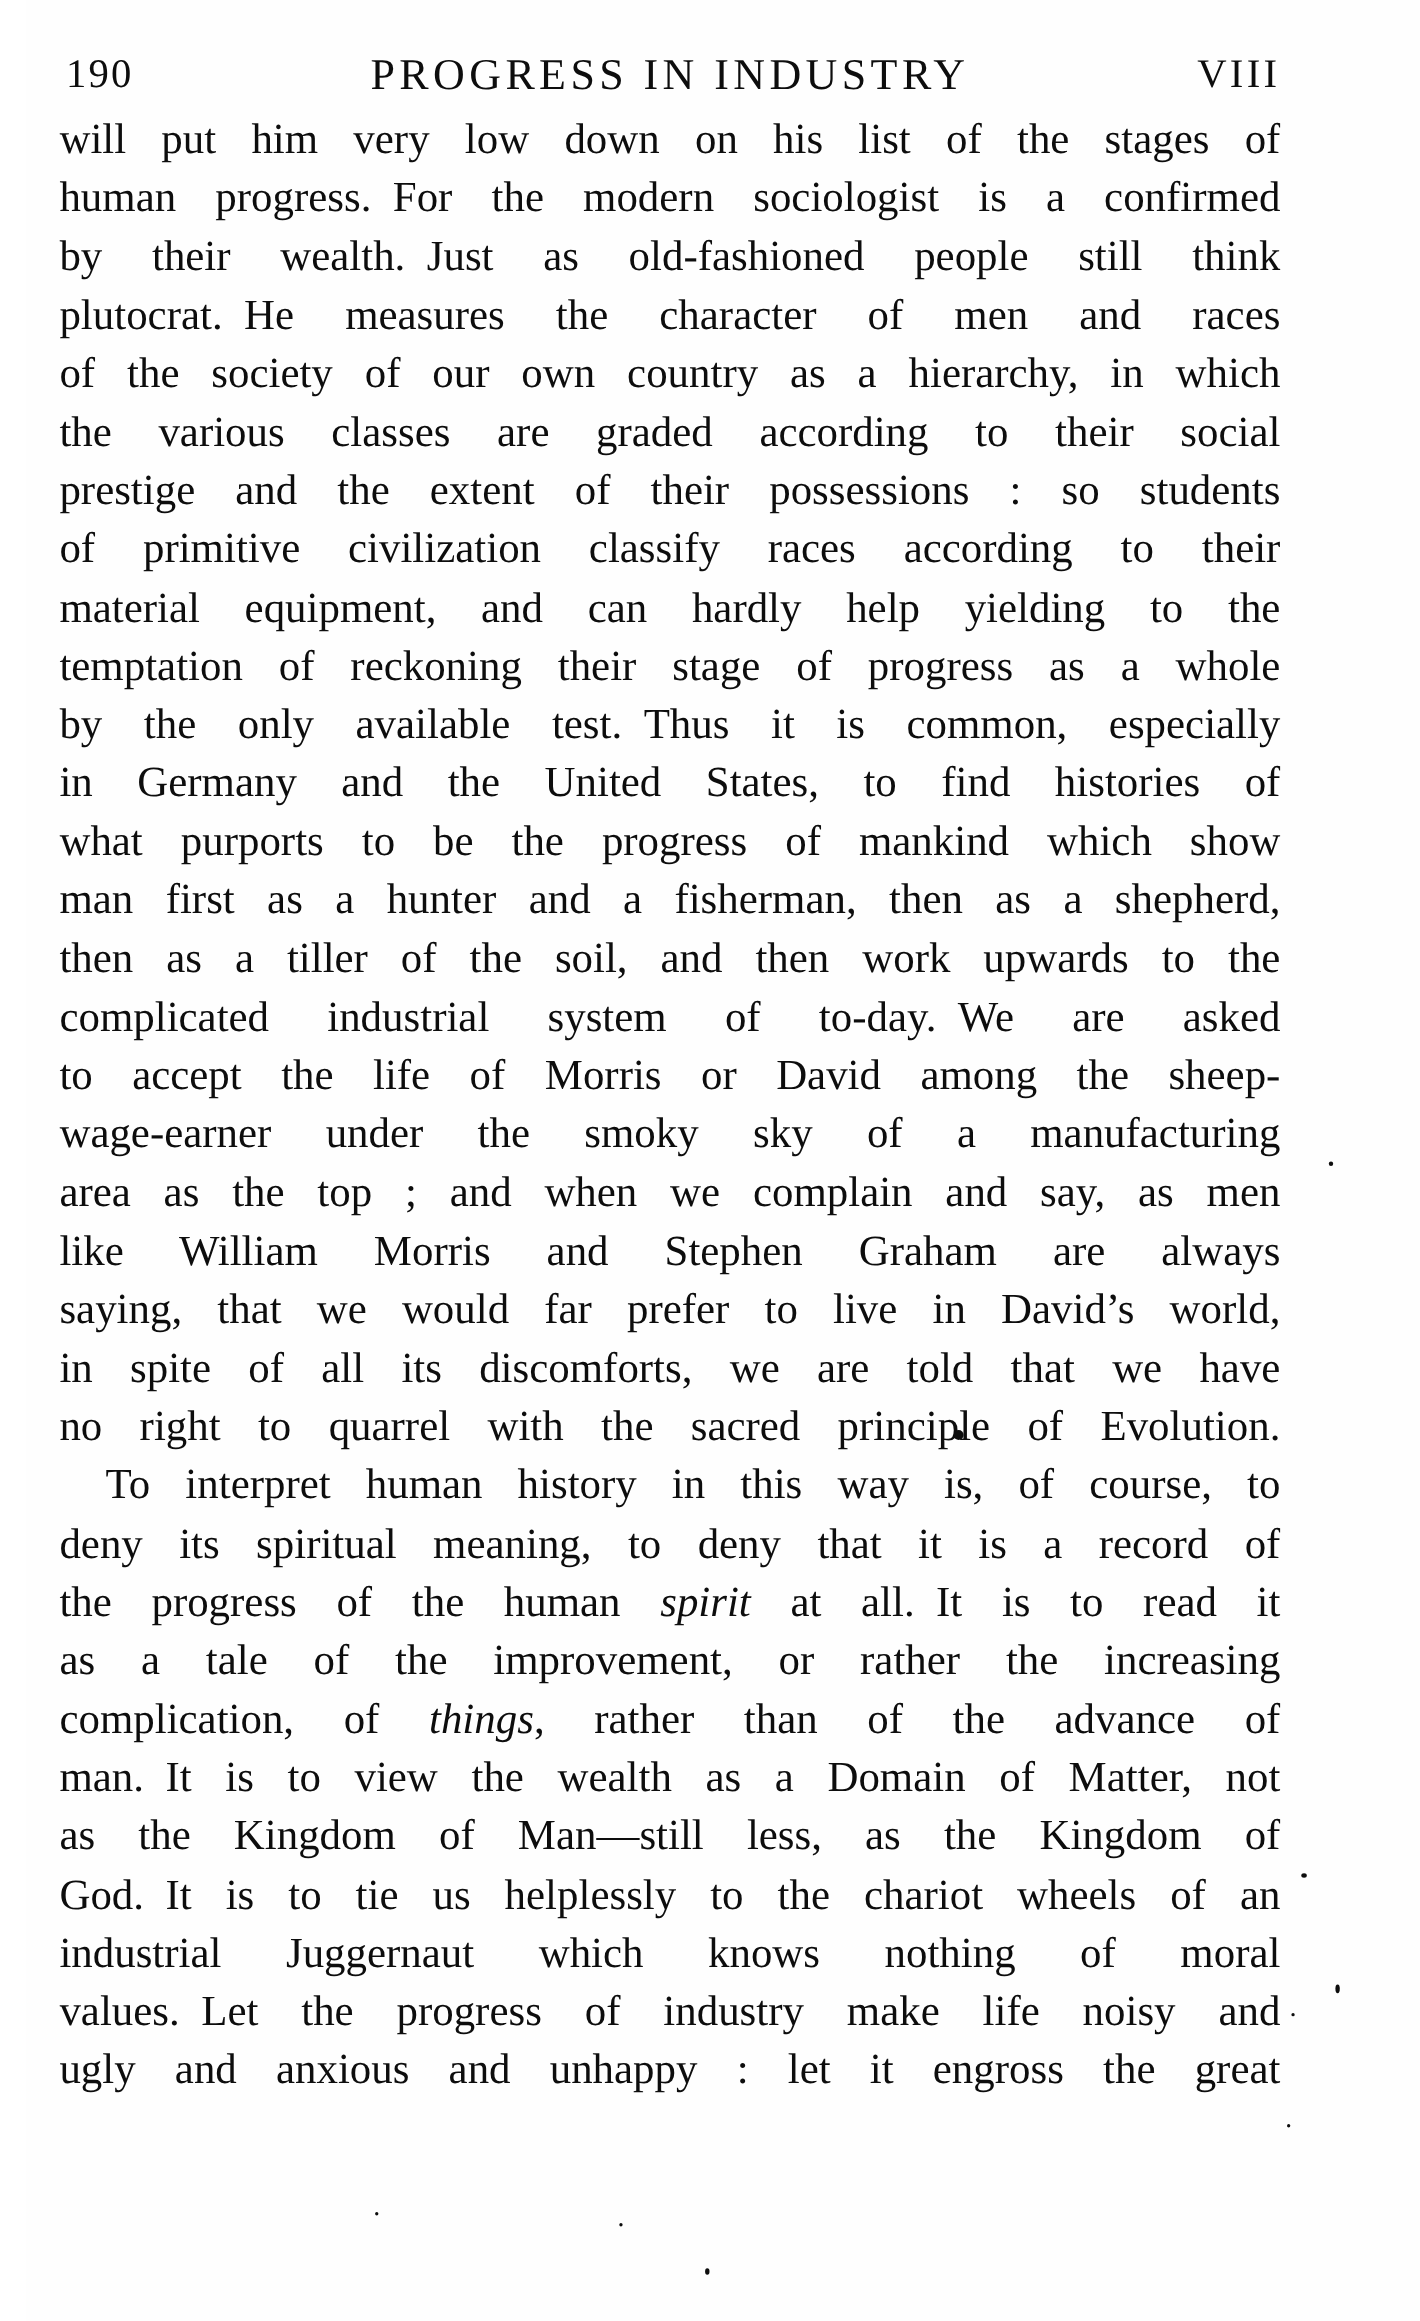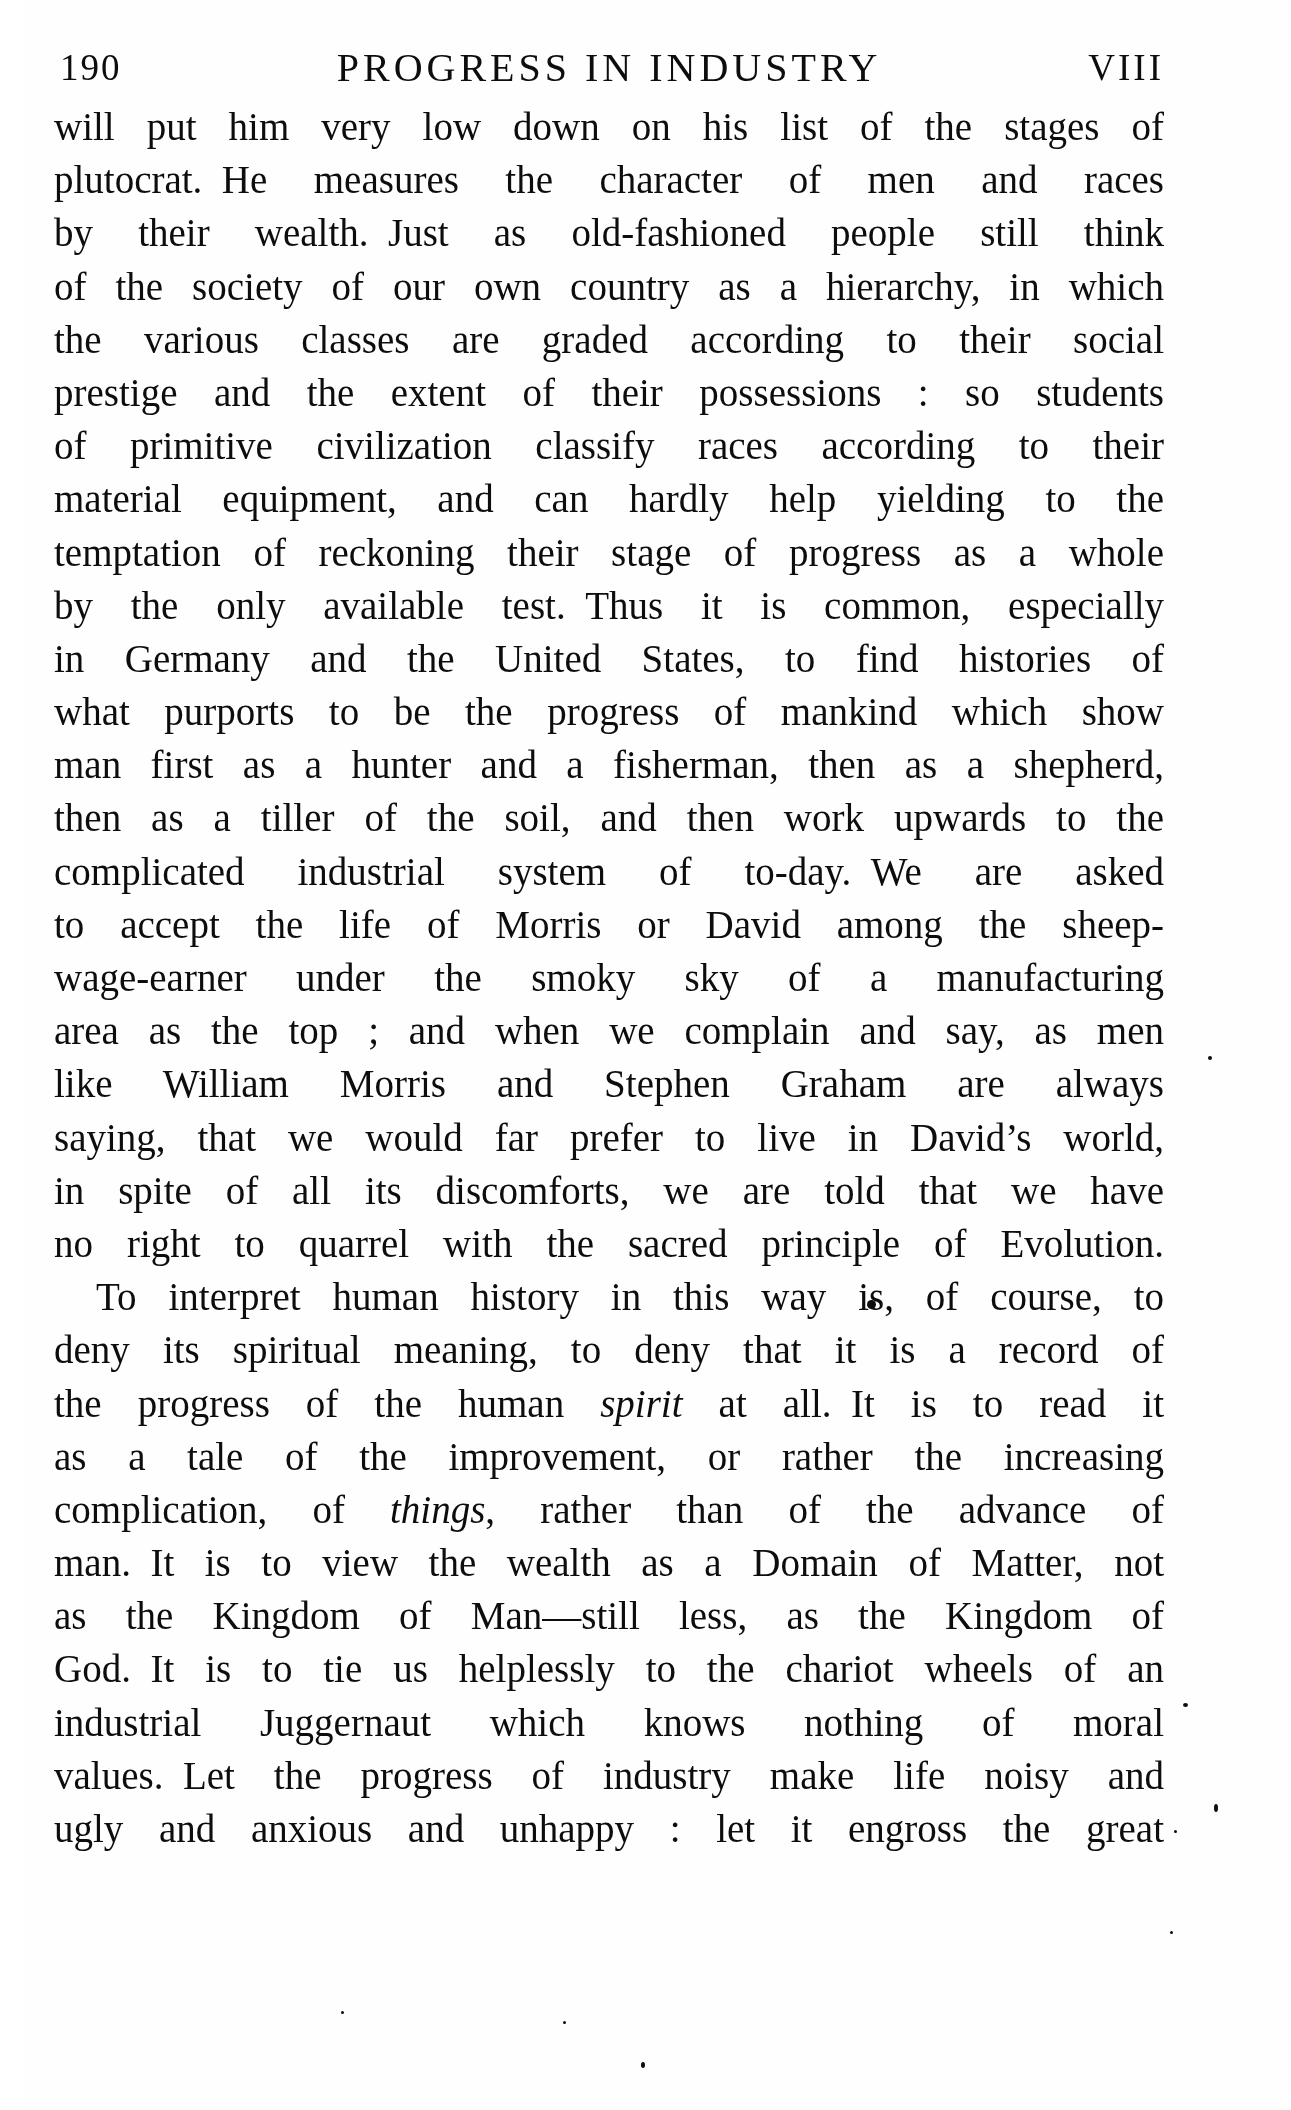--- a/index.html
+++ b/index.html
@@ -107,22 +107,23 @@
 <div id="page" style="background: rgb(254, 254, 254); color: rgb(13, 13, 13);">
 
   <div id="running-head">
     <span id="folio">190</span>
     <span id="head-title">PROGRESS IN INDUSTRY</span>
     <span id="chapter-numeral">VIII</span>
   </div>
 
   <div id="page-body">
       <div class="line"><span>will put him very low down on his list of the stages of</span></div>
+      <div class="line"><span>human progress. For the modern sociologist is a confirmed</span></div>
+      <div class="line"><span>by their wealth. Just as old-fashioned people still think</span></div>
       <div class="line"><span>plutocrat. He measures the character of men and races</span></div>
-      <div class="line"><span>by their wealth. Just as old-fashioned people still think</span></div>
       <div class="line"><span>of the society of our own country as a hierarchy, in which</span></div>
       <div class="line"><span>the various classes are graded according to their social</span></div>
       <div class="line"><span>prestige and the extent of their possessions : so students</span></div>
       <div class="line"><span>of primitive civilization classify races according to their</span></div>
       <div class="line"><span>material equipment, and can hardly help yielding to the</span></div>
       <div class="line"><span>temptation of reckoning their stage of progress as a whole</span></div>
       <div class="line"><span>by the only available test. Thus it is common, especially</span></div>
       <div class="line"><span>in Germany and the United States, to find histories of</span></div>
       <div class="line"><span>what purports to be the progress of mankind which show</span></div>
       <div class="line"><span>man first as a hunter and a fisherman, then as a shepherd,</span></div>

